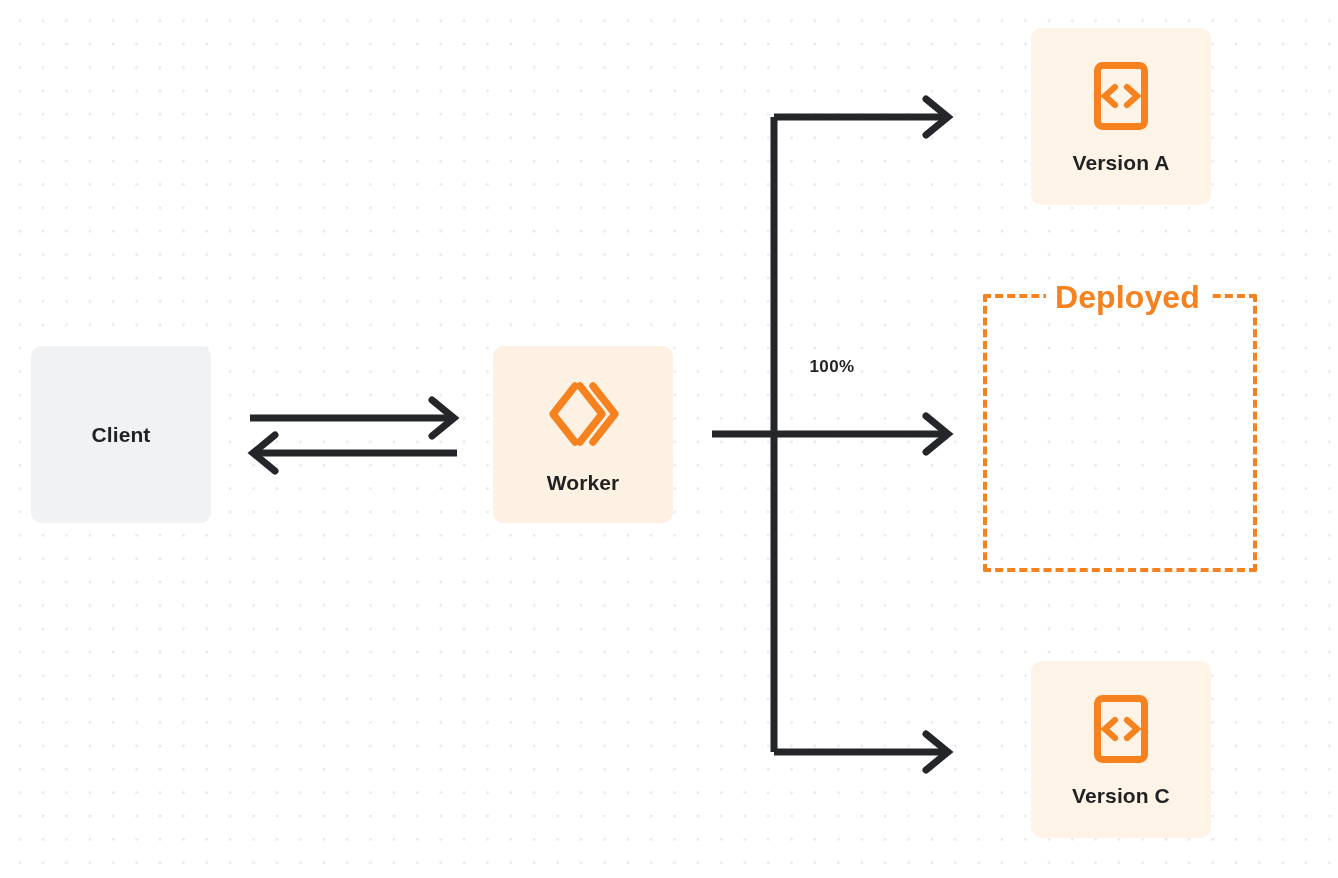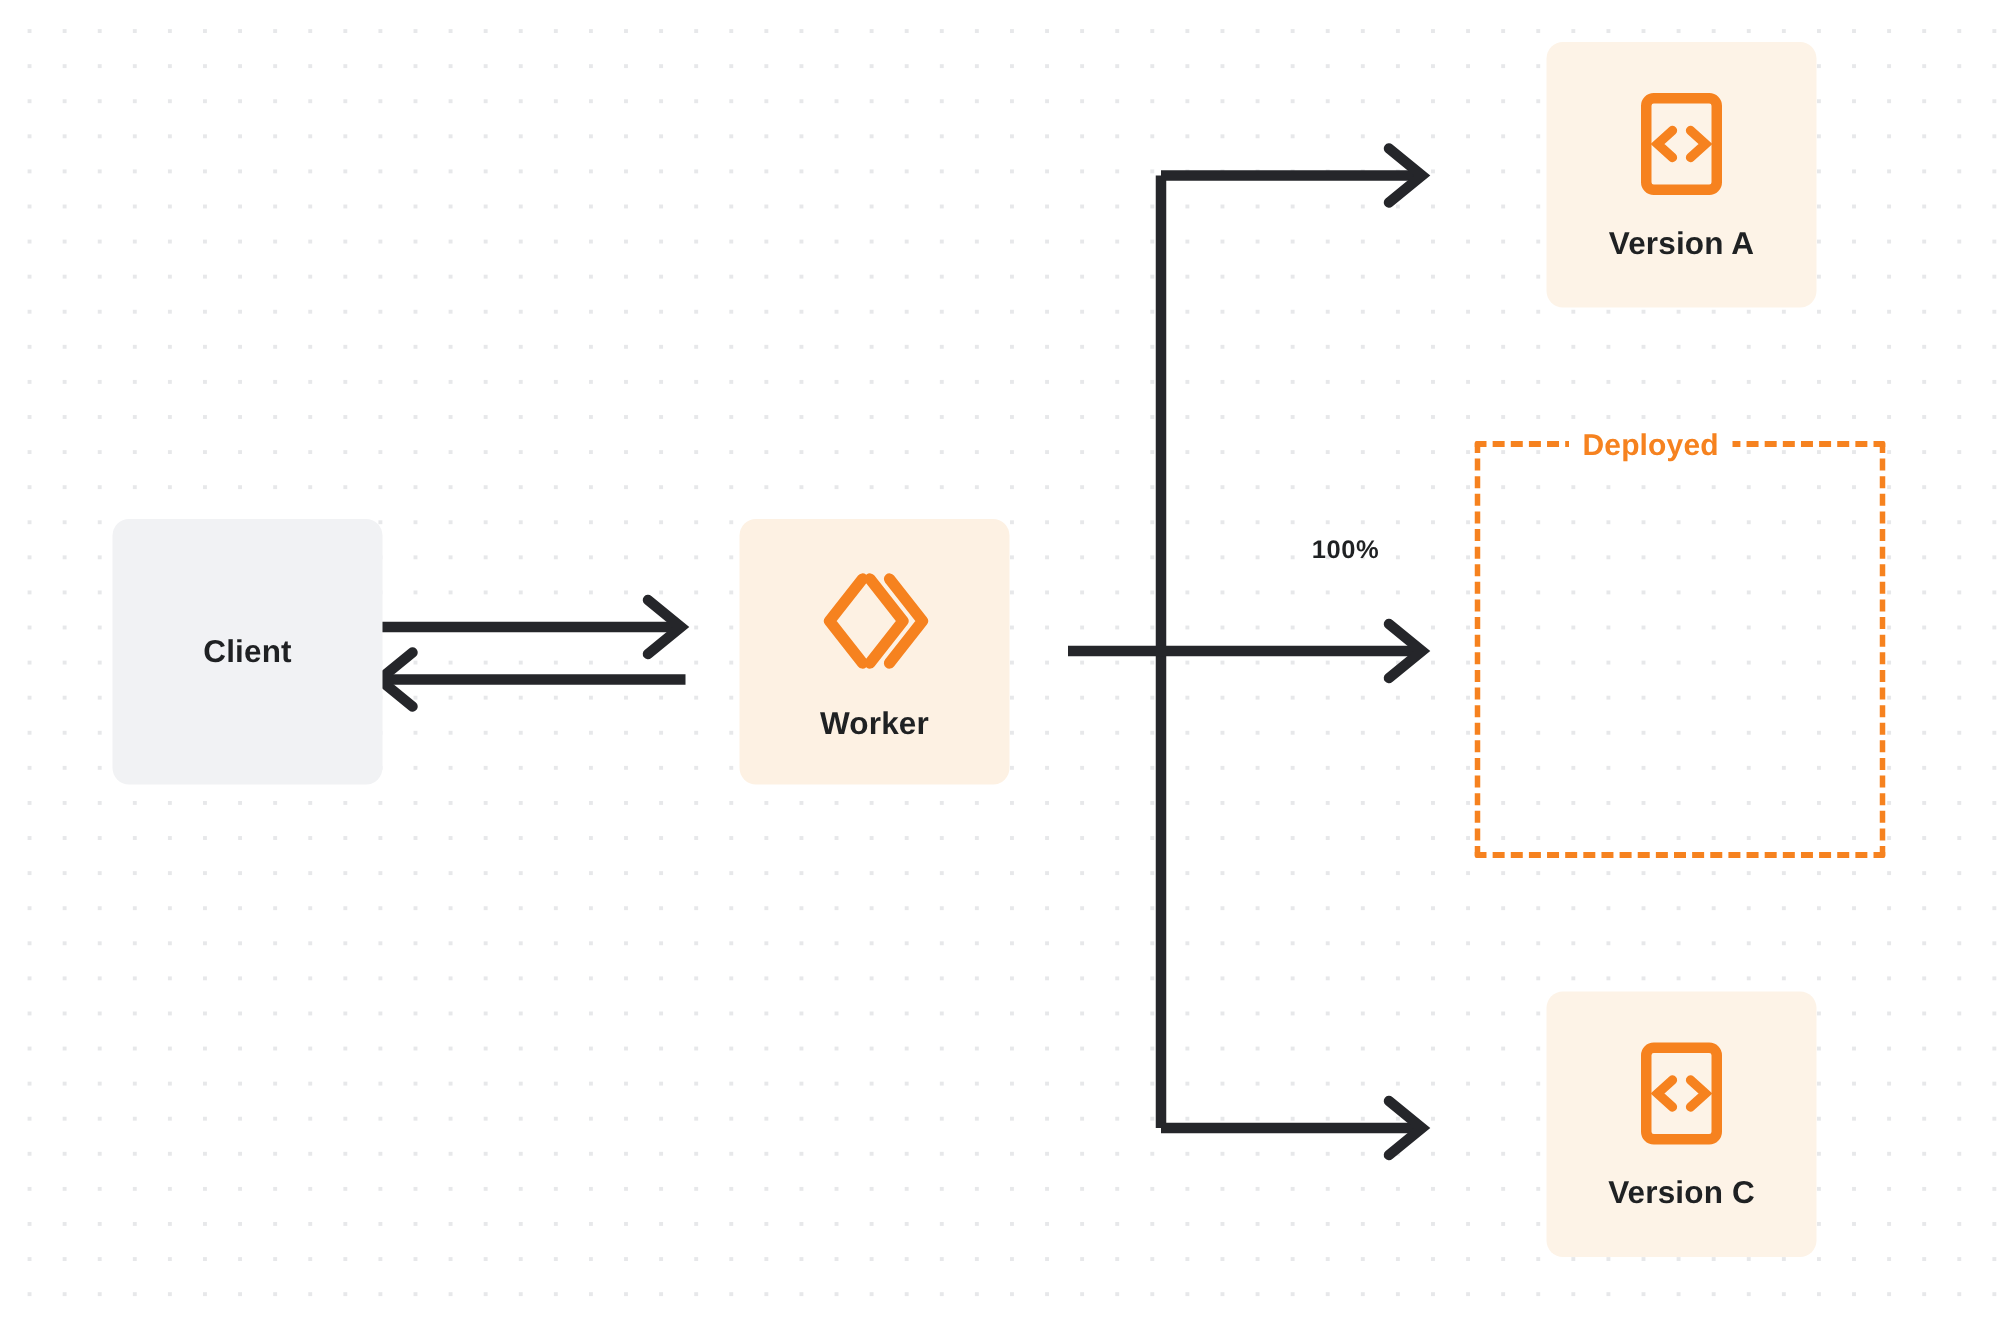--- a/index.html
+++ b/index.html
@@ -44,21 +44,20 @@
     white-space: nowrap;
   }
 
   
   #client-node {
     left: 31px;
     top: 346px;
     width: 180px;
     height: 177px;
     background-color: #f1f2f4;
-    margin-left: 44px;
   }
 
   
   #worker-node {
     left: 493px;
     top: 346px;
     width: 180px;
     height: 177px;
     background-color: #fdf1e3;
   }
@@ -90,31 +89,31 @@
     border-radius: 2px;
     pointer-events: none;
   }
   #deployed-label {
     position: absolute;
     left: 1046px;
     top: 284px;
     padding: 0 9px;
     background-color: #ffffff;
     color: #f6821f;
-    font-size: 20px;
+    font-size: 32px;
     font-weight: bold;
     line-height: 26px;
     letter-spacing: 0.1px;
     white-space: nowrap;
   }
 
   
   #traffic-label {
     position: absolute;
-    left: 817px;
+    left: 752px;
     top: 350px;
     width: 160px;
     text-align: center;
     color: #1f2123;
     font-size: 17px;
     font-weight: bold;
     letter-spacing: 0.4px;
     line-height: 33px;
   }
   #traffic-label span { display: block; }

